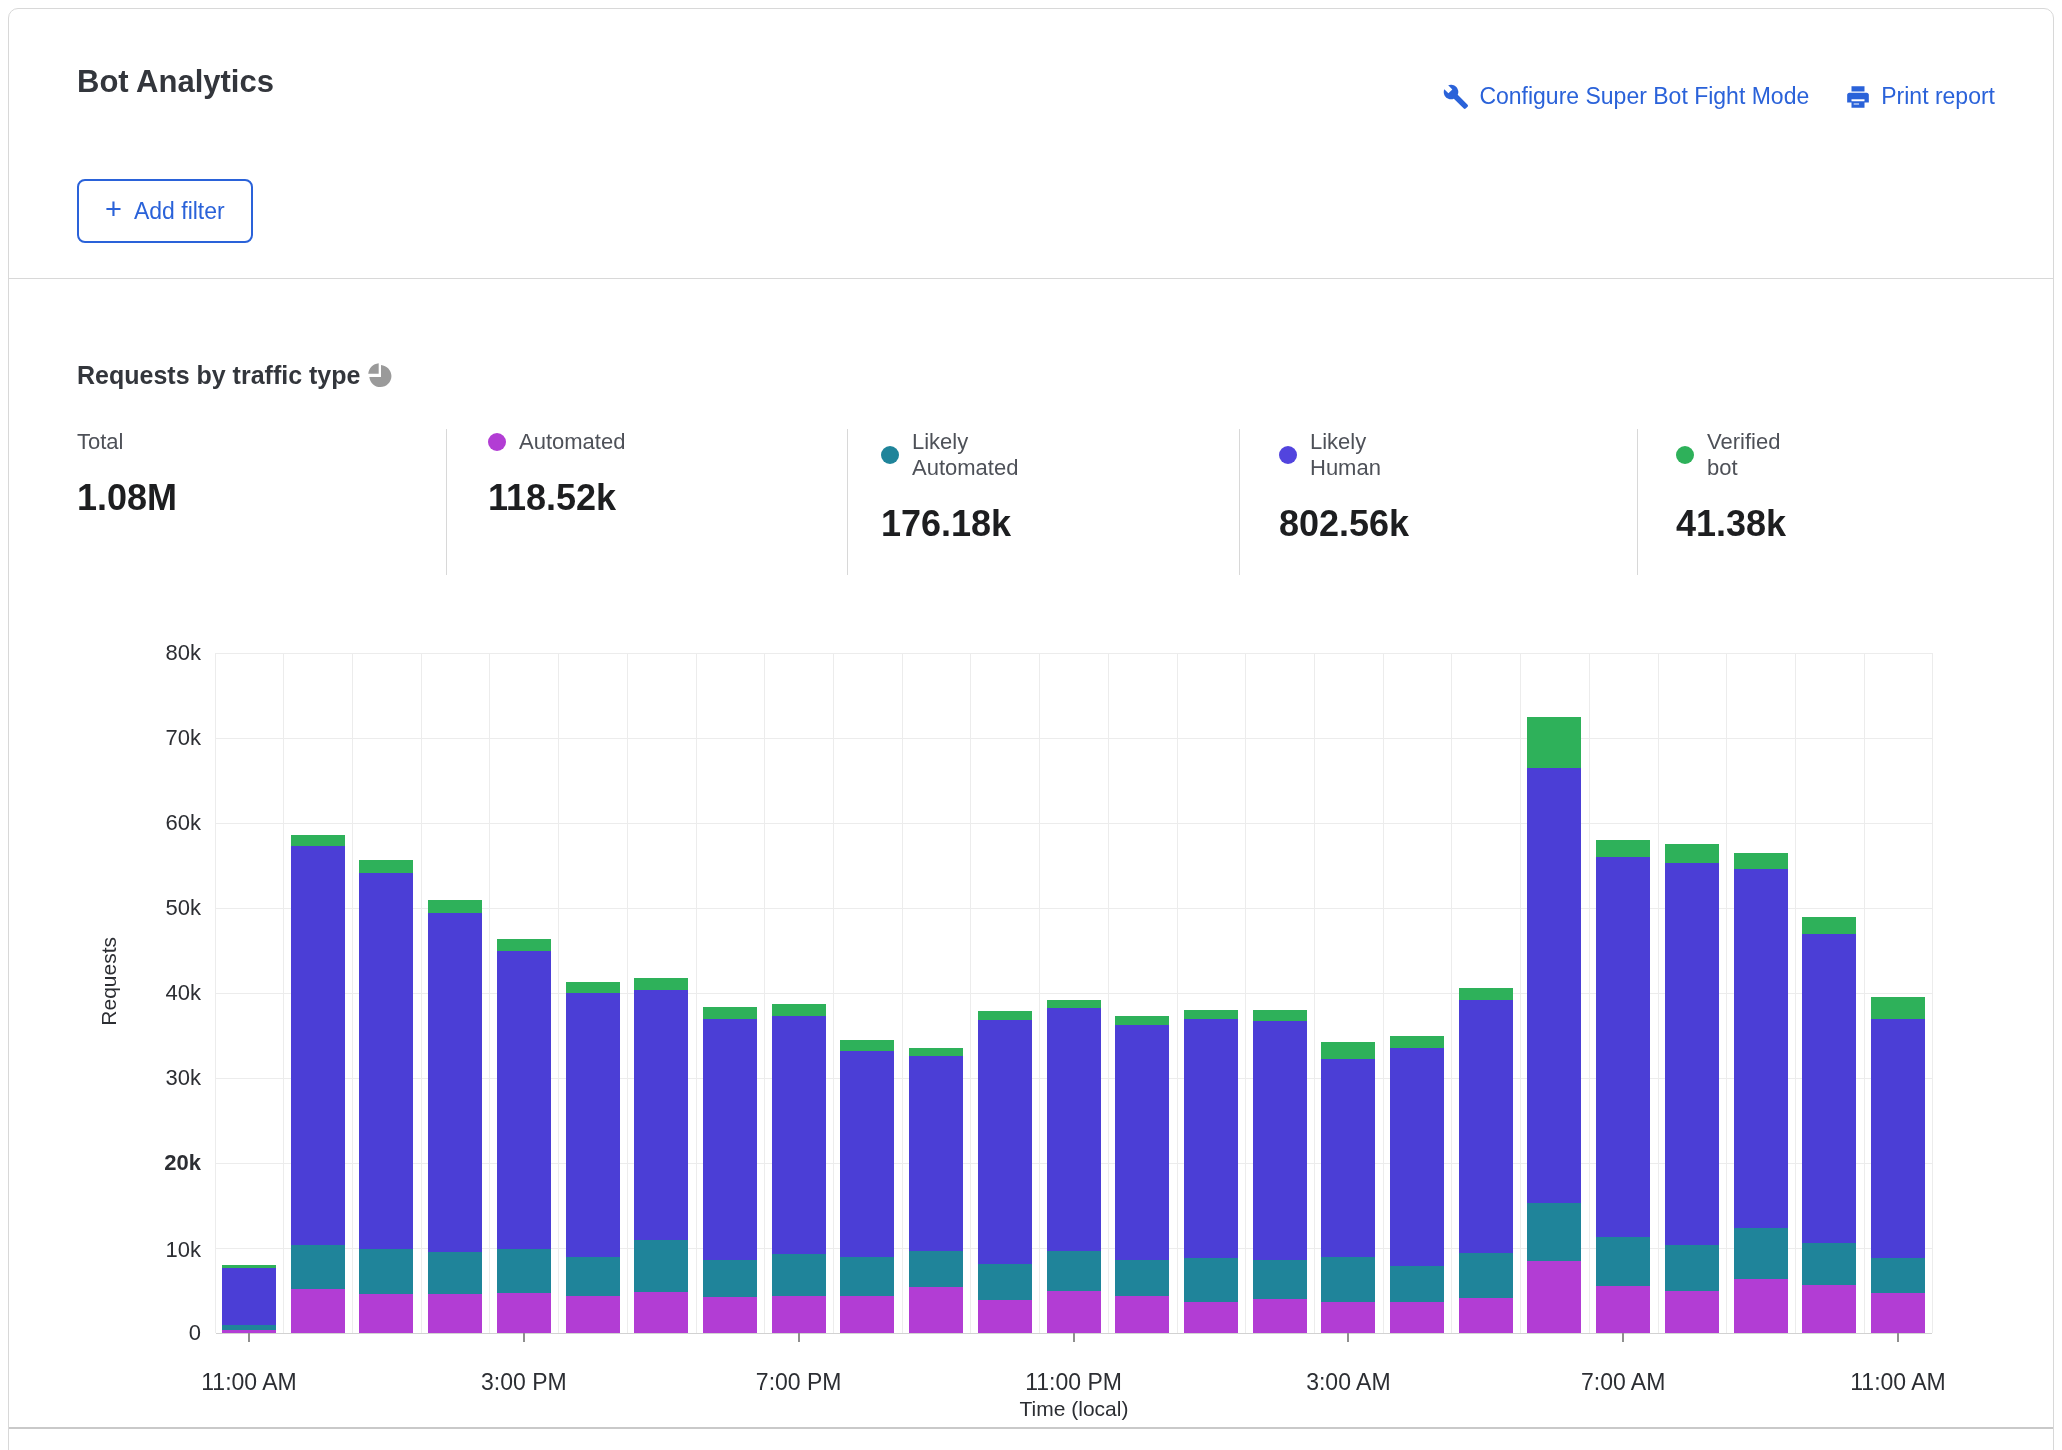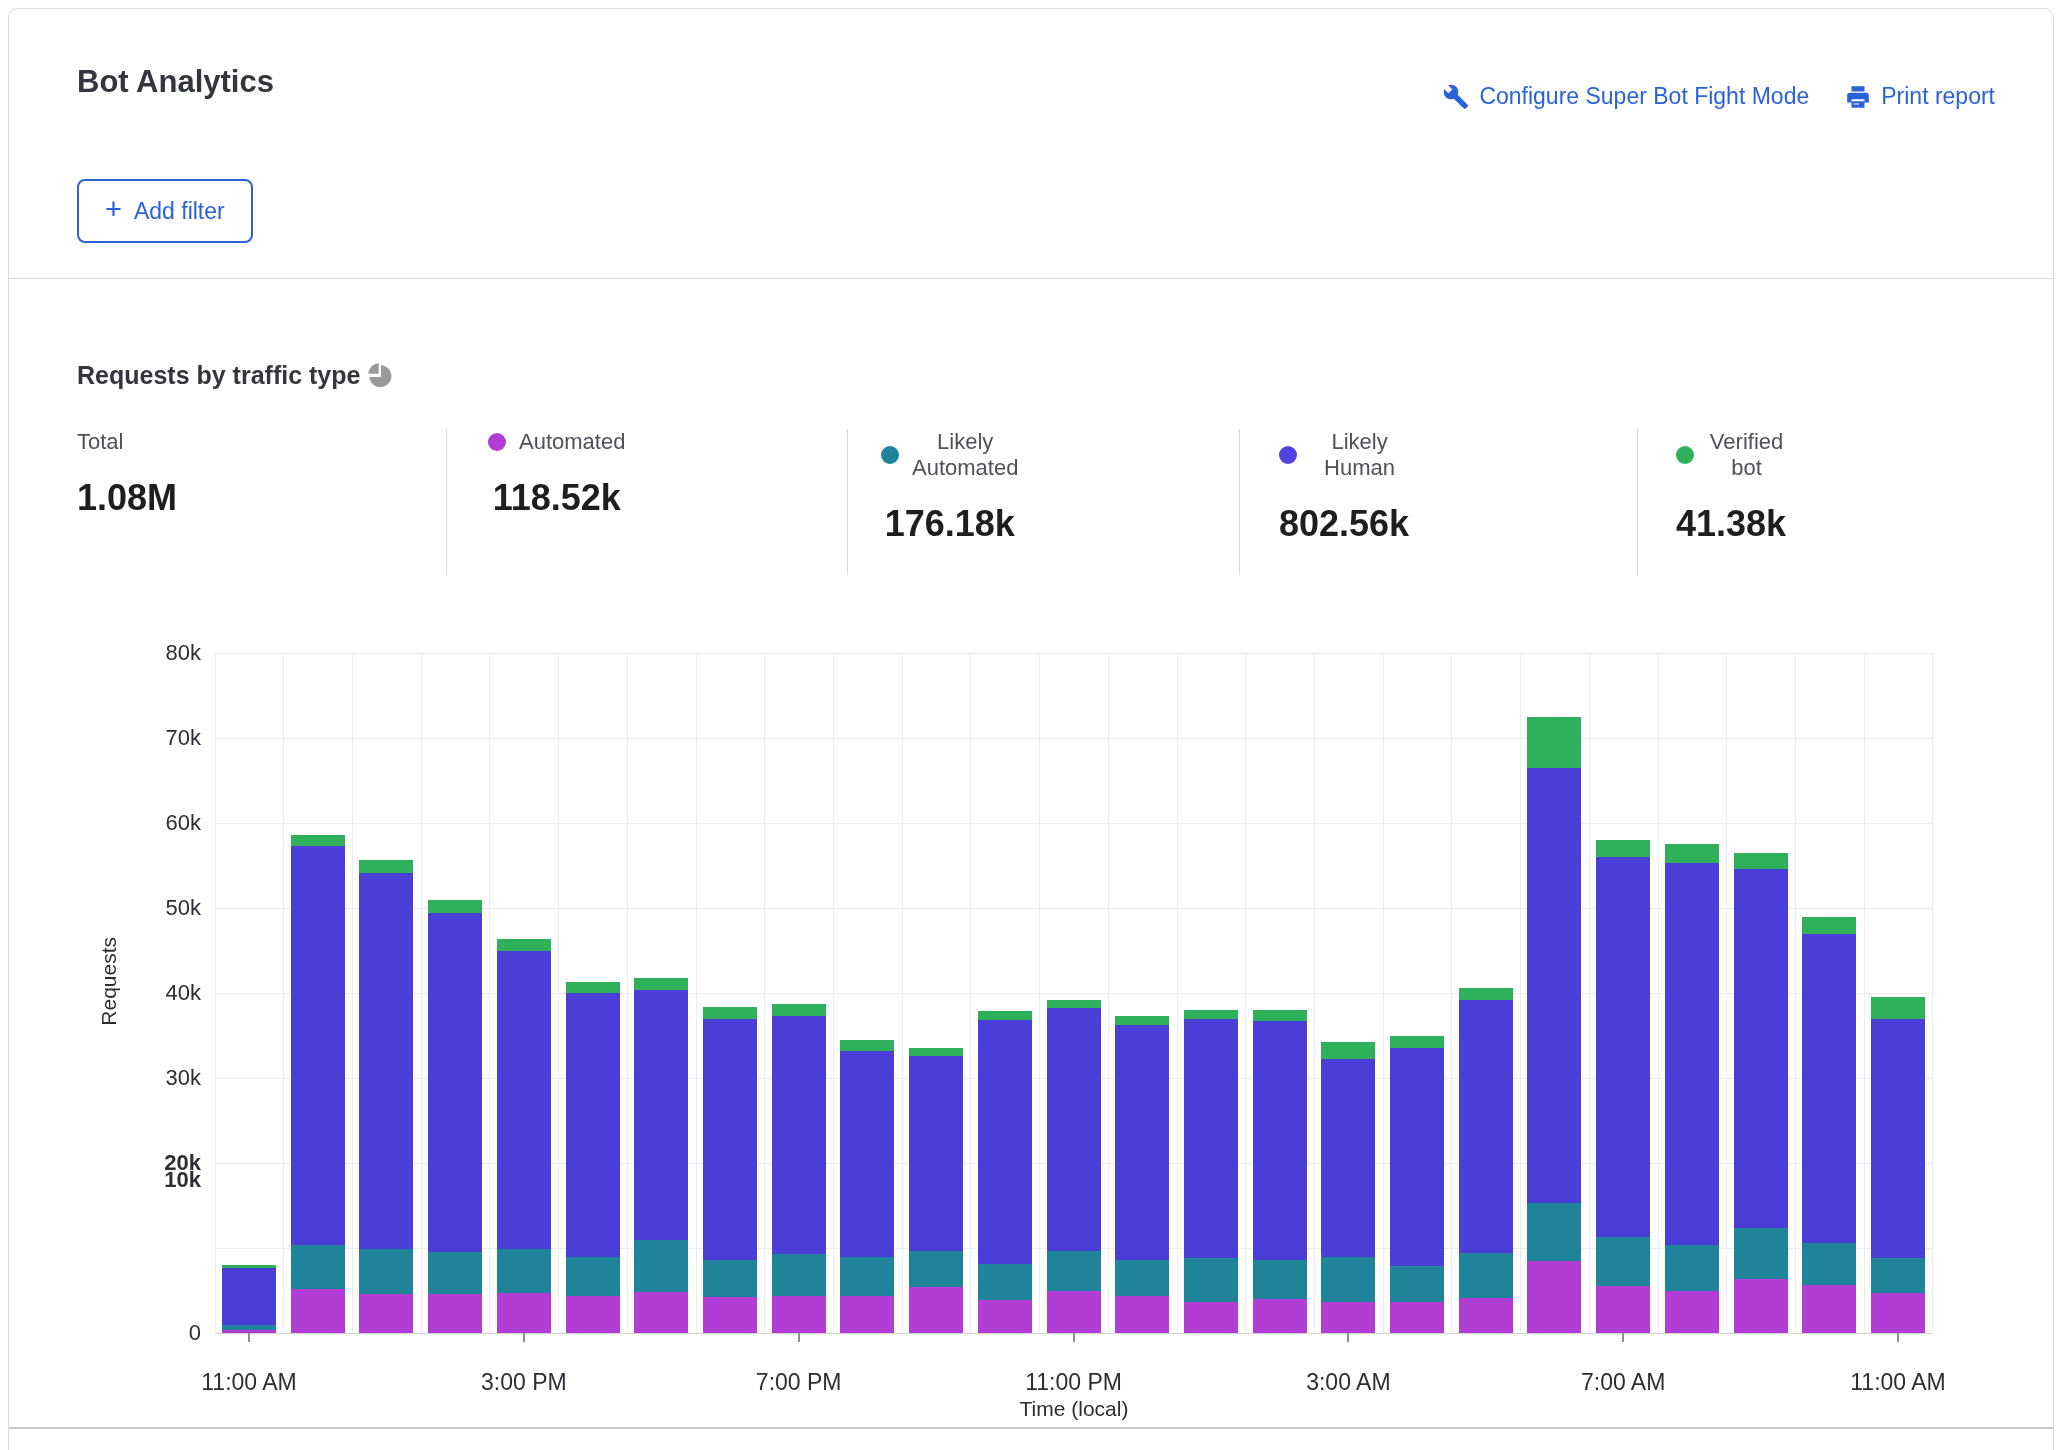--- a/index.html
+++ b/index.html
@@ -17,21 +17,21 @@
   .btn-add-filter .plus{font-size:29px;font-weight:500;line-height:1;margin-top:-3px;}
   .dropdown{position:absolute;left:1682px;top:167px;width:236px;height:64px;border:1px solid #7b7b7b;
         border-radius:8px;background:#fff;display:flex;align-items:center;justify-content:space-between;
         padding:0 22px 0 24px;font-size:24px;color:#3a3d42;cursor:pointer;}
   .chevron{width:0;height:0;border-left:9px solid transparent;border-right:9px solid transparent;
         border-top:12px solid #6f6f6f;}
   .divider-h{position:absolute;left:0;right:0;height:1px;background:#d8d8d8;}
   .section-title-row{position:absolute;left:68px;top:352px;display:flex;align-items:center;gap:7px;}
   .section-title{font-size:25px;font-weight:700;color:#33363c;}
   .stats-row{position:absolute;left:0;top:0;}
-  .stat-col{position:absolute;top:420px;text-align:center;}
+  .stat-col{position:absolute;top:420px;}
   .stat-label{display:flex;align-items:center;gap:13px;font-size:22px;color:#4e5158;}
   .stat-dot{width:18px;height:18px;border-radius:50%;flex:0 0 auto;}
   .stat-value{margin-top:22px;font-size:36px;font-weight:700;color:#1d1e20;}
   .stat-divider{position:absolute;top:420px;width:1px;height:146px;background:#d8d8d8;}
   .chart-area{position:absolute;left:207px;top:644px;width:1716px;height:680px;}
   .gridline-h{position:absolute;left:0;right:0;height:1px;background:#ececec;}
   .gridline-h.zero{background:#d2d2d2;}
   .gridline-v{position:absolute;top:0;height:680px;width:1px;background:#ececec;}
   .bar{position:absolute;bottom:0;width:54px;display:flex;flex-direction:column-reverse;}
   .seg{width:100%;}
@@ -327,21 +327,21 @@
         <div class="xtick" style="left: 1131.36px;"></div>
         <div class="xlab" style="left: 1052.36px;">3:00 AM</div>
         <div class="xtick" style="left: 1406.2px;"></div>
         <div class="xlab" style="left: 1327.2px;">7:00 AM</div>
         <div class="xtick" style="left: 1681.04px;"></div>
         <div class="xlab" style="left: 1602.04px;">11:00 AM</div>
         <div class="x-axis-title">Time (local)</div>
       </div>
     <div id="axis-labels">
         <div class="ylab" style="top: 1311px;">0</div>
-        <div class="ylab" style="top: 1158px; font-weight: bold;">10k</div>
+        <div class="ylab" style="top: 1228px;">10k</div>
         <div class="ylab" style="top: 1141px; font-weight: bold;">20k</div>
         <div class="ylab" style="top: 1056px;">30k</div>
         <div class="ylab" style="top: 971px;">40k</div>
         <div class="ylab" style="top: 886px;">50k</div>
         <div class="ylab" style="top: 801px;">60k</div>
         <div class="ylab" style="top: 716px;">70k</div>
         <div class="ylab" style="top: 631px;">80k</div>
       </div>
     <div class="y-axis-title">Requests</div>
 

